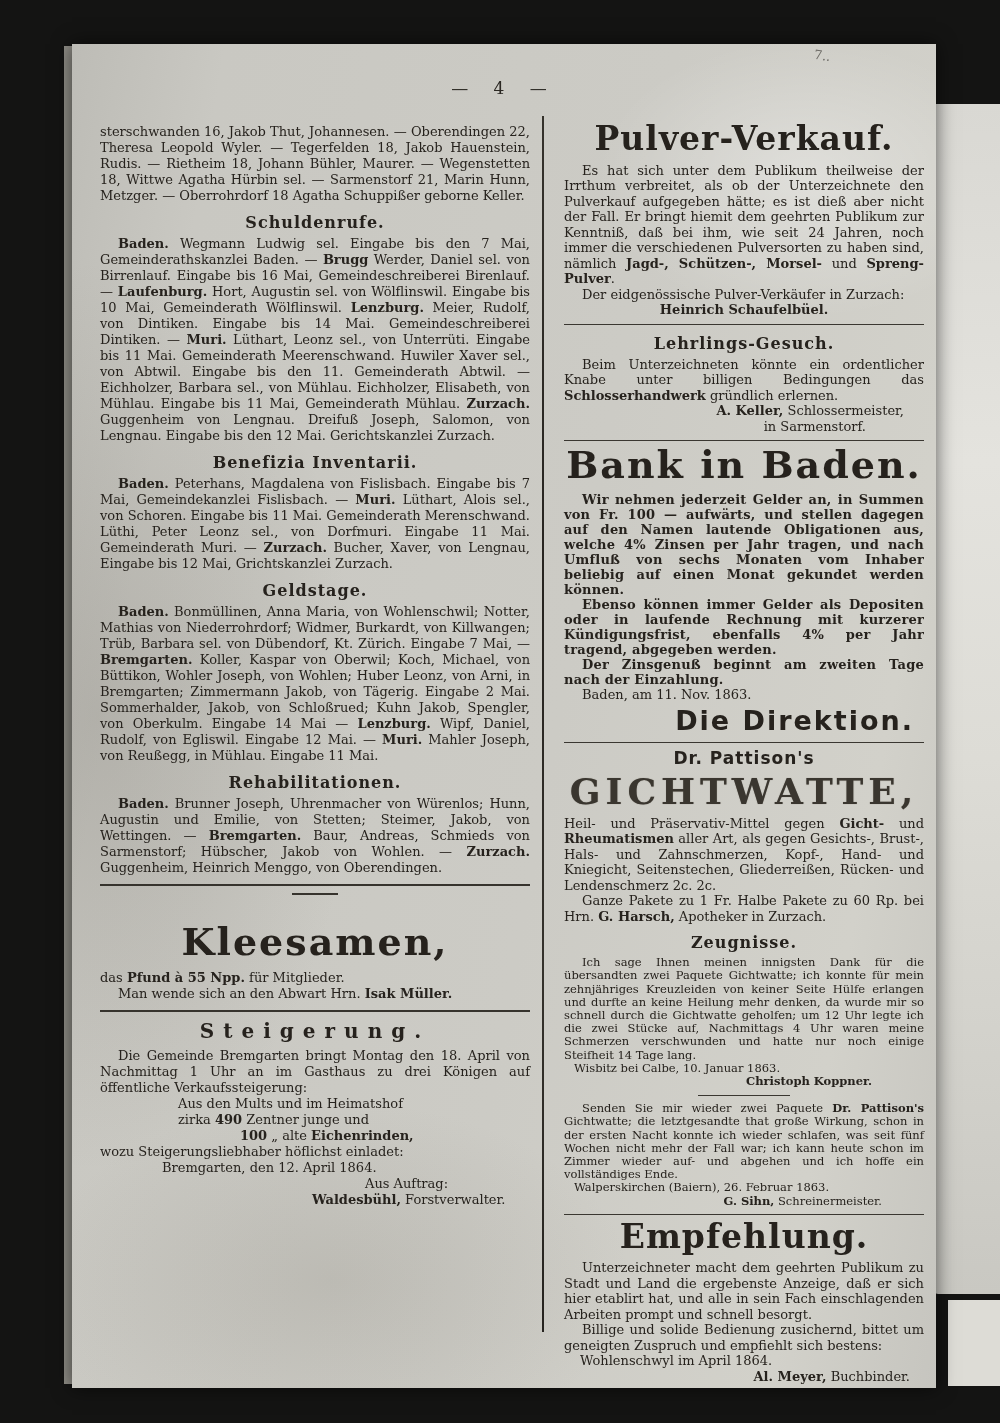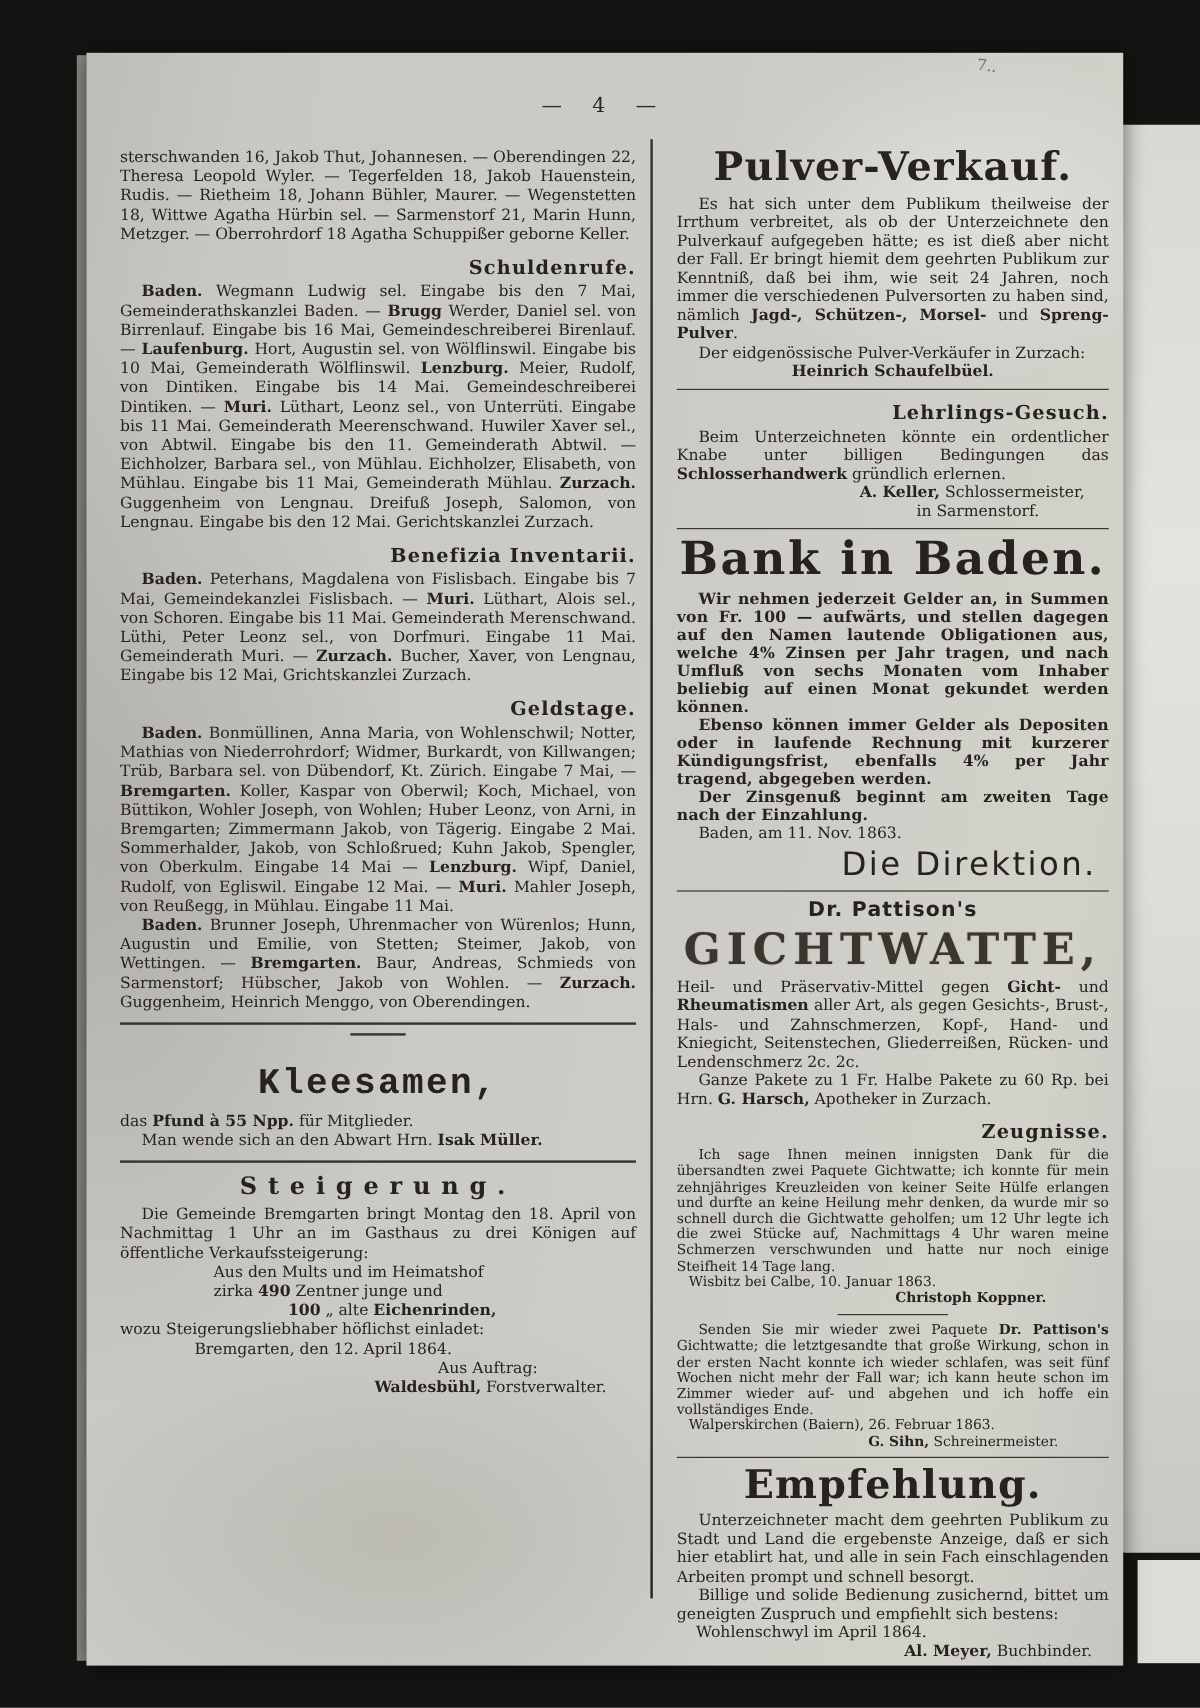--- a/index.html
+++ b/index.html
@@ -26,34 +26,34 @@
       background:linear-gradient(180deg,#35322c 0%,#26231f 40%,#35322c 70%,#26231f 100%);}
   .col{position:absolute;}
   .col-left{left:28px;top:80px;width:430px;}
   .col-right{left:492px;top:76px;width:360px;}
   
   p{margin:0;text-align:justify;font-size:13px;line-height:16px;}
   .ind{text-indent:18px;}
   .col-right p{font-size:13px;line-height:15.5px;}
   .small p, p.small{font-size:11.5px;line-height:13.2px;text-align:justify;}
   .b{font-weight:bold;}
-  h3{margin:9px 0 4px;text-align:right;font-size:16px;font-weight:bold;letter-spacing:1px;}
+  h3{margin:9px 0 4px;text-align:center;font-size:16px;font-weight:bold;letter-spacing:1px;}
   .rule{border:none;border-top:2px solid #36332d;margin:8px 0 7px;}
   .rule-thin{border:none;border-top:1.4px solid #3a3731;margin:6px 0 5px;}
   .mini-rule{border:none;border-top:2px solid #36332d;width:46px;margin:5px auto 8px;}
   .tiny-rule{border:none;border-top:1.4px solid #3a3731;width:92px;margin:7px auto 6px;}
   .display-xl{text-align:center;font-size:46px;font-weight:bold;letter-spacing:5px;margin:6px 0 0;line-height:1.05;}
   .display-lg{text-align:center;font-size:33px;font-weight:bold;letter-spacing:1px;margin:2px 0 6px;line-height:1.05;}
-  .kleesamen{text-align:center;font-size:30px;font-weight:bold;letter-spacing:2px;margin:24px 0 6px;font-family:Liberation Mono, monospace;}
+  .kleesamen{text-align:center;font-size:38px;font-weight:bold;letter-spacing:2px;margin:24px 0 6px;}
   .bank-head{text-align:center;font-size:38px;font-weight:bold;letter-spacing:2px;margin:4px 0 8px;line-height:1.0;}
   .gicht{text-align:center;font-size:36px;font-weight:bold;letter-spacing:5px;margin:2px 0 4px;
          color:#3a362f;text-shadow:0 0 1px #8a867e;}
   .brand{text-align:center;font-size:17px;font-weight:bold;margin:2px 0 0;
          font-family:"DejaVu Sans","Liberation Sans",sans-serif;letter-spacing:1px;}
-  .direktion{text-align:right;font-size:27px;font-weight:normal;letter-spacing:2px;margin:2px 10px 2px 0;
+  .direktion{text-align:right;font-size:27px;font-weight:bold;letter-spacing:2px;margin:2px 10px 2px 0;
          font-family:"DejaVu Sans","Liberation Sans",sans-serif;}
   .steig-head{text-align:center;font-size:20px;font-weight:bold;letter-spacing:9px;margin:6px 0 5px;}
   .sig-right{text-align:right;font-weight:bold;margin-right:12px;}
   .line-center{text-align:center;}
   .bank-body p{font-weight:bold;line-height:15px;letter-spacing:.2px;}
   .mleft1{margin-left:78px;text-align:left;}
   .mleft2{margin-left:140px;text-align:left;}
   .mleft0{margin-left:62px;text-align:left;}
   .auftrag{margin-left:265px;text-align:left;}
   .sig-steig{margin-left:212px;text-align:left;}
@@ -76,20 +76,21 @@
 
       <h3>Schuldenrufe.</h3>
       <p class="ind"><span class="b">Baden.</span><span> Wegmann Ludwig sel. Eingabe bis den 7 Mai, Gemeinderathskanzlei Baden. — </span><span class="b">Brugg</span><span> Werder, Daniel sel. von Birrenlauf. Eingabe bis 16 Mai, Gemeindeschreiberei Birenlauf. — </span><span class="b">Laufenburg.</span><span> Hort, Augustin sel. von Wölflinswil. Eingabe bis 10 Mai, Gemeinderath Wölflinswil. </span><span class="b">Lenzburg.</span><span> Meier, Rudolf, von Dintiken. Eingabe bis 14 Mai. Gemeindeschreiberei Dintiken. — </span><span class="b">Muri.</span><span> Lüthart, Leonz sel., von Unterrüti. Eingabe bis 11 Mai. Gemeinderath Meerenschwand. Huwiler Xaver sel., von Abtwil. Eingabe bis den 11. Gemeinderath Abtwil. — Eichholzer, Barbara sel., von Mühlau. Eichholzer, Elisabeth, von Mühlau. Eingabe bis 11 Mai, Gemeinderath Mühlau. </span><span class="b">Zurzach.</span><span> Guggenheim von Lengnau. Dreifuß Joseph, Salomon, von Lengnau. Eingabe bis den 12 Mai. Gerichtskanzlei Zurzach.</span></p>
 
       <h3>Benefizia Inventarii.</h3>
       <p class="ind"><span class="b">Baden.</span><span> Peterhans, Magdalena von Fislisbach. Eingabe bis 7 Mai, Gemeindekanzlei Fislisbach. — </span><span class="b">Muri.</span><span> Lüthart, Alois sel., von Schoren. Eingabe bis 11 Mai. Gemeinderath Merenschwand. Lüthi, Peter Leonz sel., von Dorfmuri. Eingabe 11 Mai. Gemeinderath Muri. — </span><span class="b">Zurzach.</span><span> Bucher, Xaver, von Lengnau, Eingabe bis 12 Mai, Grichtskanzlei Zurzach.</span></p>
 
       <h3>Geldstage.</h3>
       <p class="ind"><span class="b">Baden.</span><span> Bonmüllinen, Anna Maria, von Wohlenschwil; Notter, Mathias von Niederrohrdorf; Widmer, Burkardt, von Killwangen; Trüb, Barbara sel. von Dübendorf, Kt. Zürich. Eingabe 7 Mai, — </span><span class="b">Bremgarten.</span><span> Koller, Kaspar von Oberwil; Koch, Michael, von Büttikon, Wohler Joseph, von Wohlen; Huber Leonz, von Arni, in Bremgarten; Zimmermann Jakob, von Tägerig. Eingabe 2 Mai. Sommerhalder, Jakob, von Schloßrued; Kuhn Jakob, Spengler, von Oberkulm. Eingabe 14 Mai — </span><span class="b">Lenzburg.</span><span> Wipf, Daniel, Rudolf, von Egliswil. Eingabe 12 Mai. — </span><span class="b">Muri.</span><span> Mahler Joseph, von Reußegg, in Mühlau. Eingabe 11 Mai.</span></p>
 
+      <h3>Rehabilitationen.</h3>
       <p class="ind"><span class="b">Baden.</span><span> Brunner Joseph, Uhrenmacher von Würenlos; Hunn, Augustin und Emilie, von Stetten; Steimer, Jakob, von Wettingen. — </span><span class="b">Bremgarten.</span><span> Baur, Andreas, Schmieds von Sarmenstorf; Hübscher, Jakob von Wohlen. — </span><span class="b">Zurzach.</span><span> Guggenheim, Heinrich Menggo, von Oberendingen.</span></p>
 
       <hr class="rule">
 
       <hr class="mini-rule">
       <div class="kleesamen">Kleesamen,</div>
       <p><span>das </span><span class="b">Pfund à 55 Npp.</span><span> für Mitglieder.</span></p>
       <p class="ind"><span>Man wende sich an den Abwart Hrn. </span><span class="b">Isak Müller.</span></p>
 
       <hr class="rule">

